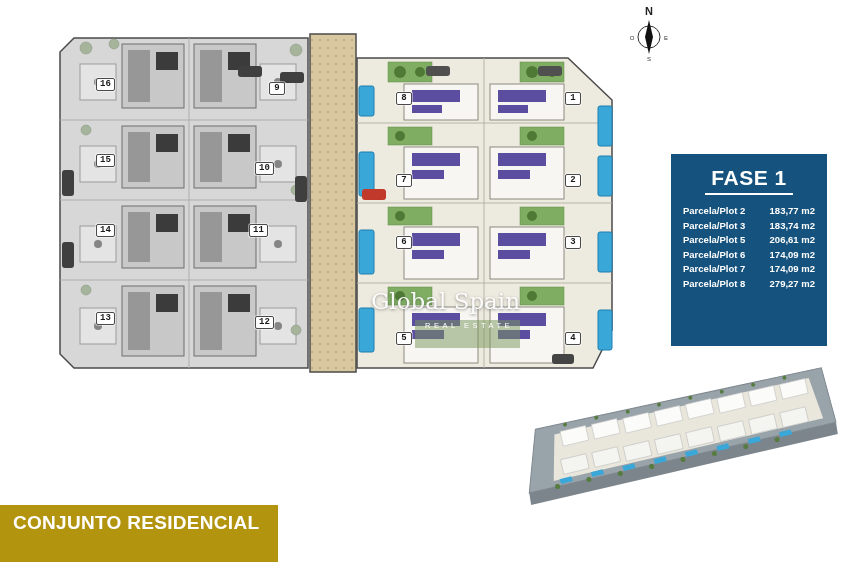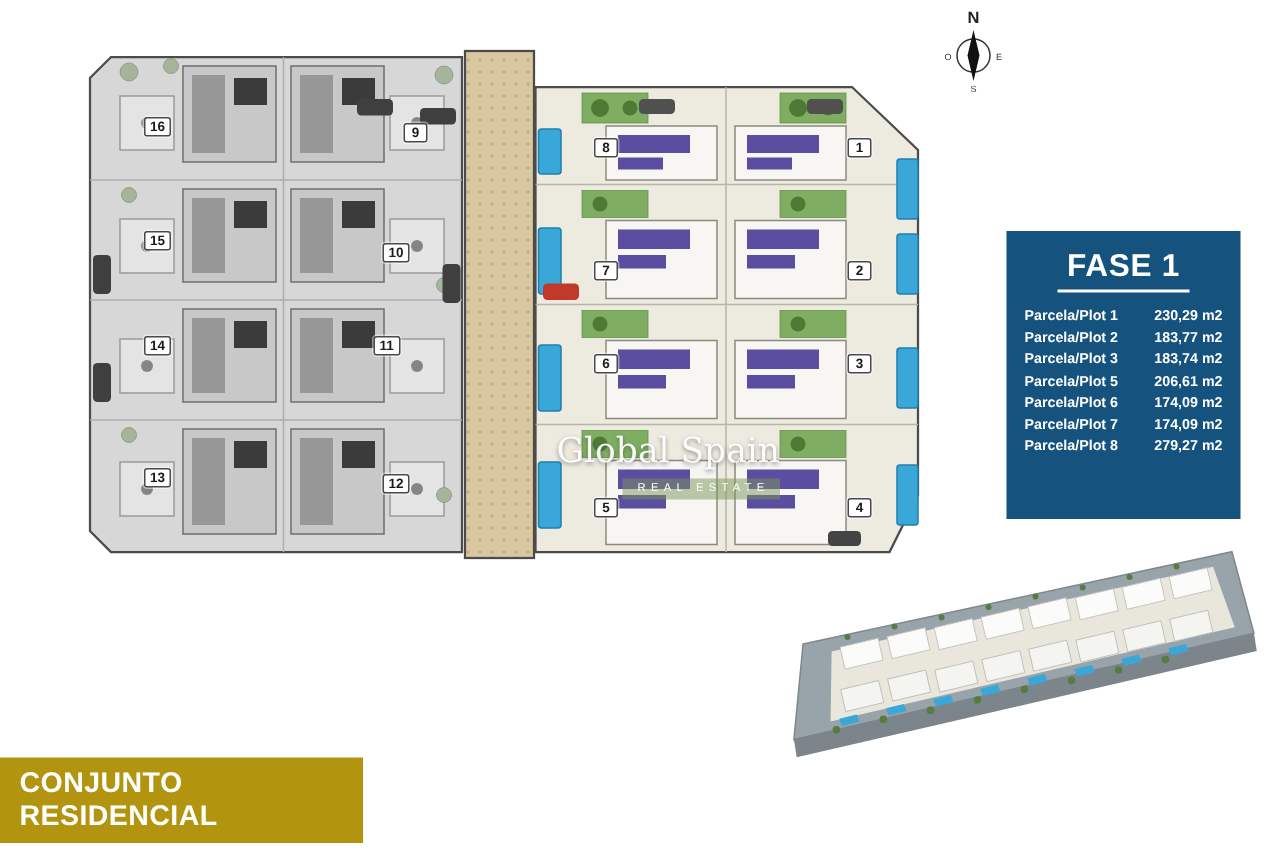--- a/index.html
+++ b/index.html
@@ -1,20 +1,20 @@
 <!DOCTYPE html>
 <html style="--fase_bg: #15527d; --banner_bg: #b3940f; --pool: #3aa7d9; --lawn: #7fae63; --tree: #4e7a35; --panel: #5b4ea0; --car_red: #c0392b; --road: #d9c7a0;"><head>
 <meta charset="utf-8">
 <style>
   html,body { margin:0; padding:0; background:#ffffff; }
   .page { position:relative; width:850px; height:572px; background:#fff;
           font-family:"Liberation Sans", sans-serif; overflow:hidden; }
 
   
-  .plan { position:absolute; left:52px; top:28px; width:566px; height:350px; }
+  .plan { position:absolute; left:52px; top:28px; width:566px; height:350px;font-family:Liberation Mono, monospace; }
   .plan svg { position:absolute; left:0; top:0; }
   .chip { position:absolute; background:#ffffff; border:1px solid #4a4a4a; border-radius:2px;
           font-size:9px; font-weight:bold; color:#1a1a1a; line-height:11px;
           padding:0 3px; min-width:8px; text-align:center; z-index:3;
           box-shadow:0 0 0 1px rgba(255,255,255,0.45); }
 
   
   .compass { position:absolute; left:626px; top:4px; width:46px; height:58px; }
 
   
@@ -24,33 +24,33 @@
   .fase-title { font-size:21px; font-weight:bold; text-align:center; letter-spacing:0.5px;
                 padding-bottom:3px; border-bottom:2px solid #fff; width:88px; margin:2px auto 9px; }
   .fase-rows { }
   .fase-row { display:flex; justify-content:space-between; font-size:9.5px; font-weight:bold;
               line-height:14.5px; white-space:nowrap; }
 
   
   .render3d { position:absolute; left:498px; top:348px; }
 
   
-  .banner { position:absolute; left:0; top:505px; width:242px; height:57px;
+  .banner { position:absolute; left:0; top:505px; width:278px; height:57px;
             background:var(--banner_bg,#b3940f); color:#fff; box-sizing:border-box;
             padding:7px 0 0 13px; }
   .banner-line1 { font-size:19px; font-weight:bold; letter-spacing:0.3px; line-height:22px; }
   .banner-line2 { font-size:17px; font-weight:bold; font-style:italic; letter-spacing:0.5px; line-height:21px; }
 
   
   .watermark { position:absolute; left:344px; top:288px; width:176px; text-align:right;
                z-index:5; pointer-events:none; }
   .wm1 { font-family:"DejaVu Serif", serif; font-size:23px; color:rgba(255,255,255,0.95);
          text-shadow:0 1px 3px rgba(70,70,70,0.55); }
   .wm2 { display:inline-block; margin-top:2px; font-size:7.5px; letter-spacing:3.5px;
-         color:#fff; background:rgba(120,150,90,0.5); padding:1px 7px 4px 10px; }
+         color:#fff; background:rgba(120,150,90,0.5); padding:1px 7px 18px 10px; }
 </style>
 </head>
 <body>
 
 <div class="page">
 
   <div class="plan">
     <svg width="566" height="350" viewBox="0 0 566 350">
       <defs>
         <pattern id="roadDots" width="8" height="8" patternUnits="userSpaceOnUse">
@@ -271,24 +271,20 @@
       <polygon points="23,16 27,33 23,50 19,33" fill="#111111"></polygon>
       <text x="6" y="36" text-anchor="middle" font-size="6" fill="#333333">O</text>
       <text x="40" y="36" text-anchor="middle" font-size="6" fill="#333333">E</text>
       <text x="23" y="57" text-anchor="middle" font-size="6" fill="#333333">S</text>
     </svg>
   </div>
 
   <div class="fase-box">
     <div class="fase-title">FASE 1</div>
     <div class="fase-rows">
-      <div class="fase-row">
-        <span>Parcela/Plot 1</span>
-        <span>230,29 m2</span>
-      </div>
       <div class="fase-row">
         <span>Parcela/Plot 2</span>
         <span>183,77 m2</span>
       </div>
       <div class="fase-row">
         <span>Parcela/Plot 3</span>
         <span>183,74 m2</span>
       </div>
       <div class="fase-row">
         <span>Parcela/Plot 5</span>

